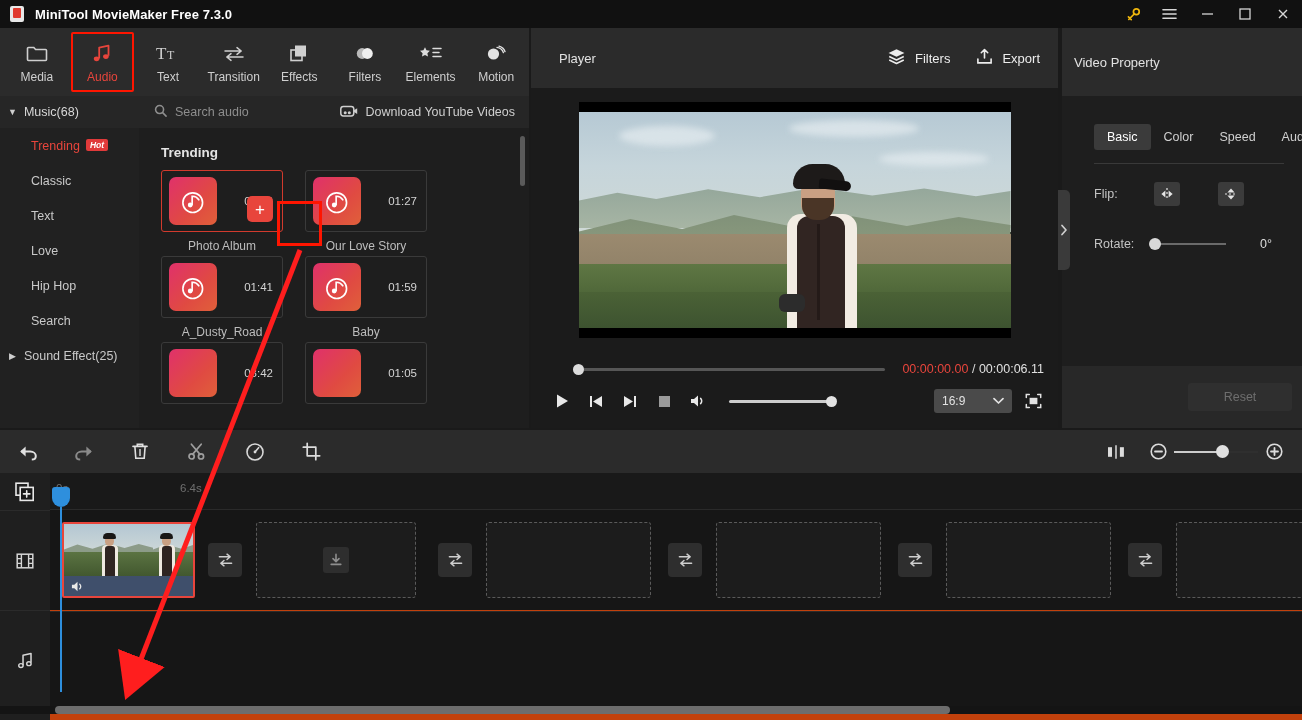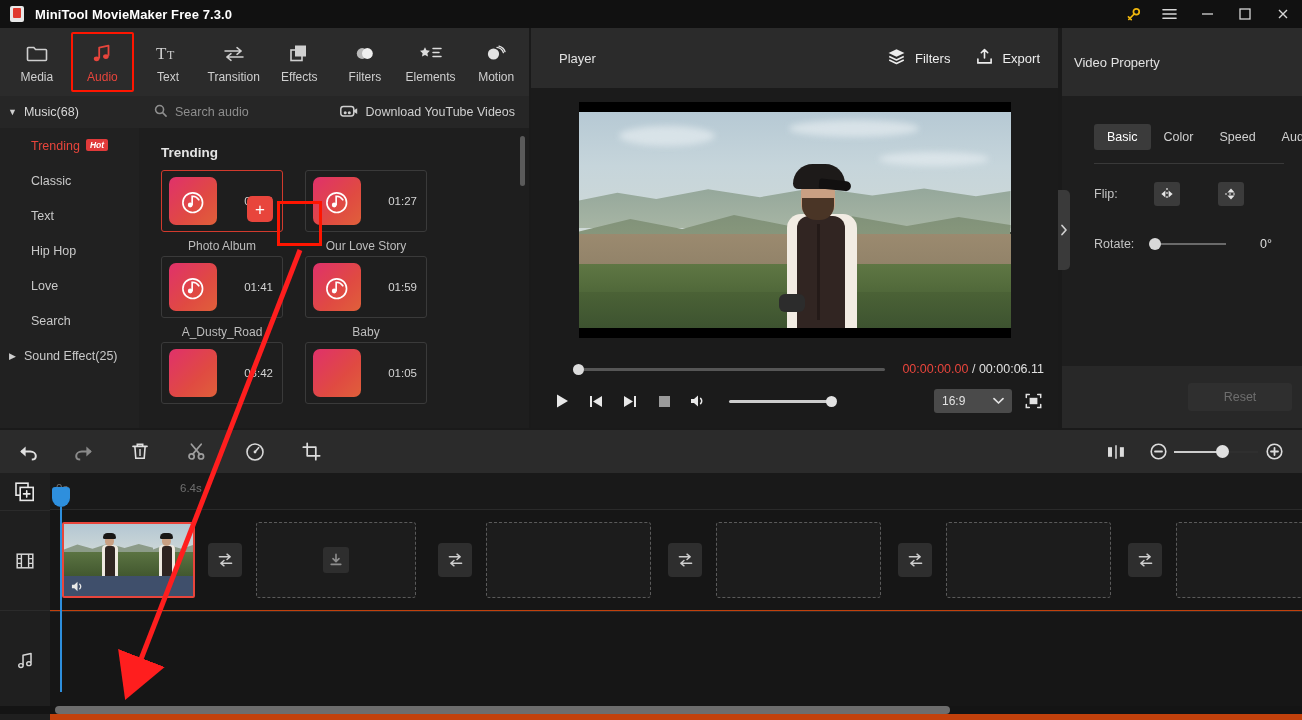--- a/index.html
+++ b/index.html
@@ -475,24 +475,24 @@
       <span>Trending</span>
       <span class="hot">Hot</span>
     </div>
     <div class="cat">
       <span>Classic</span>
     </div>
     <div class="cat">
       <span>Text</span>
     </div>
     <div class="cat">
+      <span>Love</span>
+    </div>
+    <div class="cat">
       <span>Hip Hop</span>
-    </div>
-    <div class="cat">
-      <span>Love</span>
     </div>
     <div class="cat">
       <span>Search</span>
     </div>
     <div class="cat grp">
       <span class="caret">▶</span>
       <span>Sound Effect(25)</span>
     </div>
   </div>
 

